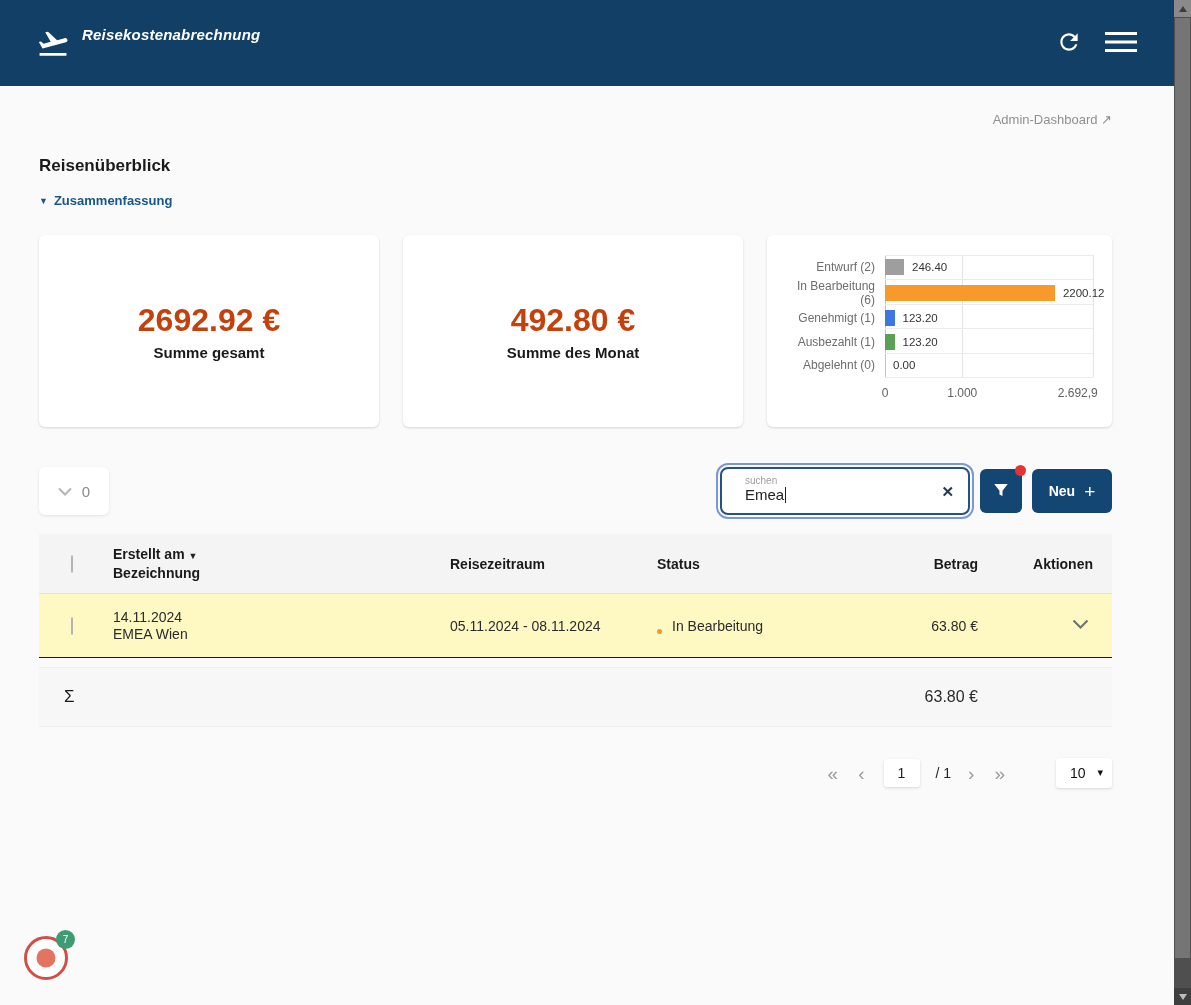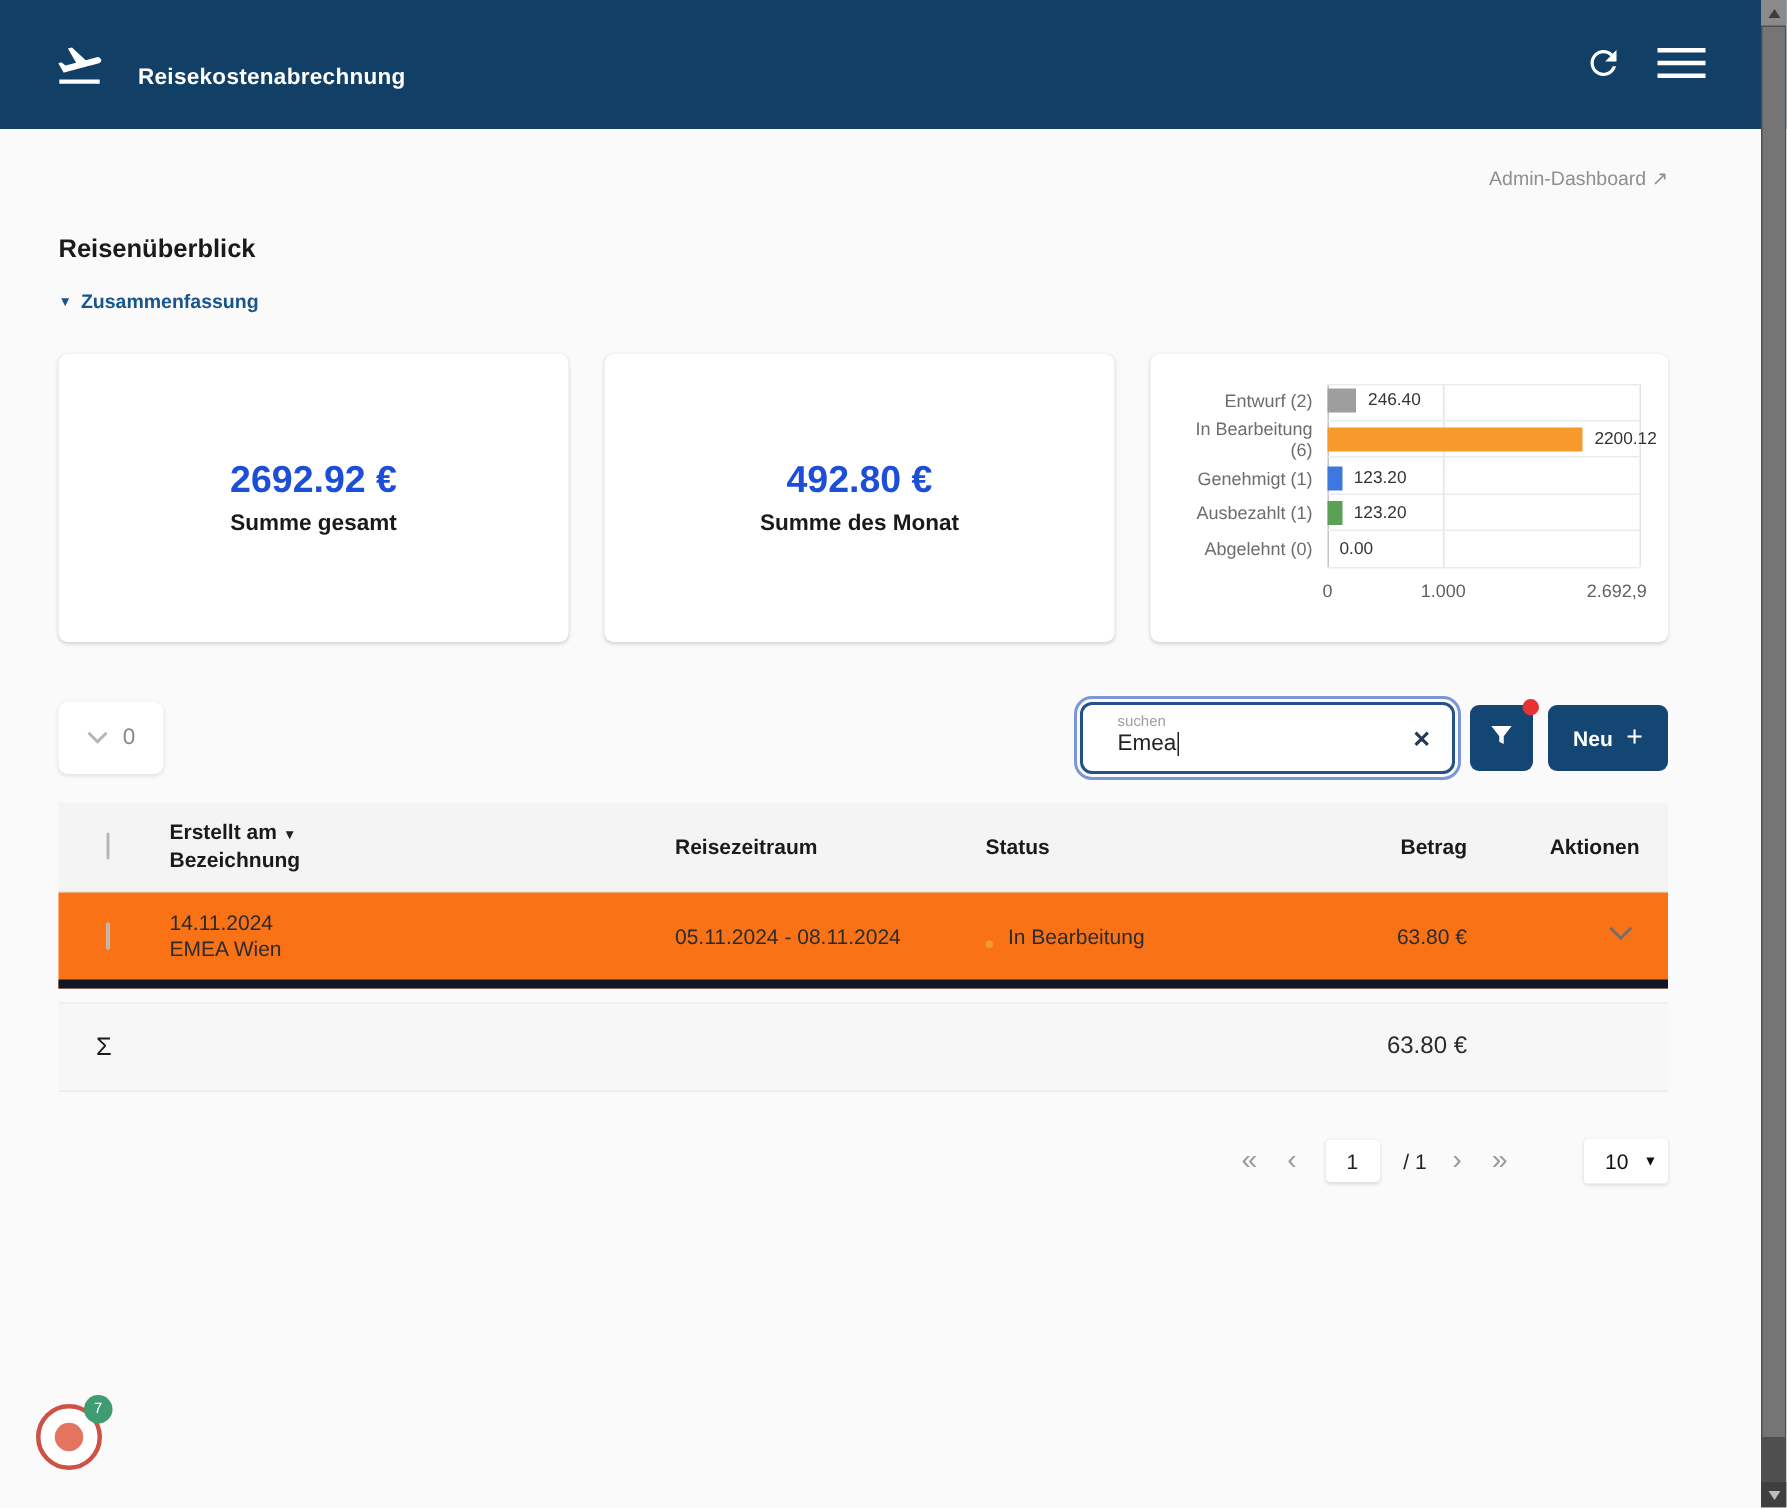--- a/index.html
+++ b/index.html
@@ -3,37 +3,37 @@
 <meta charset="utf-8">
 <style>
   * { box-sizing: border-box; margin: 0; padding: 0; }
   html,body { width:1191px; height:1005px; }
   body {
     font-family: "Liberation Sans", sans-serif;
     background:#fafafa; position:relative; overflow:hidden; color:#2b2b2b;
   }
   
   .navbar { height:86px; background:#123f66; display:flex; align-items:center; padding:0 53px 0 36px; }
-  .brand { display:flex; align-items:flex-end; gap:22px; }
+  .brand { display:flex; align-items:flex-start; gap:12px;font-style:italic; }
   .brand svg { display:block; }
   .brand-title { color:#fff; font-size:15px; font-weight:700; letter-spacing:.2px; }
   .nav-actions { margin-left:auto; display:flex; align-items:center; gap:18px; }
   .nav-btn { width:34px; height:34px; display:flex; align-items:center; justify-content:center; cursor:pointer; background:none; border:none; }
   
   .content { padding:0 79px 0 39px; }
   .admin-row { margin-top:24px; text-align:right; }
   .admin-link { color:#8f8f8f; font-size:13px; text-decoration:none; cursor:pointer; }
   .page-title { margin-top:28px; font-size:17px; font-weight:700; color:#1a1a1a; }
   .summary-toggle { margin-top:17px; color:#17558c; font-size:13px; font-weight:700; display:inline-flex; align-items:center; gap:6px; cursor:pointer; }
   .summary-toggle .tri { font-size:9px; }
   
   .cards { margin-top:27px; display:flex; gap:24px; }
   .card { background:#fff; border-radius:6px; box-shadow:0 1px 3px rgba(0,0,0,.10), 0 1px 2px rgba(0,0,0,.06); height:192px; }
   .card.kpi { width:340px; display:flex; flex-direction:column; align-items:center; justify-content:center; }
-  .kpi-value { color:#1d4ed8; font-size:25px; font-weight:700; }
+  .kpi-value { color:#c2410c; font-size:32px; font-weight:700; }
   .kpi-label { margin-top:5px; color:#1a1a1a; font-size:15px; font-weight:600; }
   .card.chart-card { flex:1; padding:20px 19px 0 14px; }
   
   .chart-rows { position:relative; height:122px; display:flex; flex-direction:column; }
   .c-grid { position:absolute; left:104px; right:0; top:0; bottom:0; }
   .c-vline { position:absolute; top:0; bottom:0; width:1px; background:#e4e4e4; }
   .c-vline.axis { background:#c4c4c4; }
   .c-hline { position:absolute; left:0; right:0; height:1px; background:#ebebeb; }
   .c-row { flex:1; display:flex; align-items:center; position:relative; }
   .c-label { width:94px; text-align:right; font-size:12px; color:#6d6d6d; flex:none; }
@@ -54,21 +54,21 @@
   .caret { display:inline-block; width:1px; height:16px; background:#222; vertical-align:text-bottom; margin-left:1px; }
   .search-clear { position:absolute; right:14px; top:14px; font-size:15px; color:#233a55; cursor:pointer; background:none; border:none; font-weight:700; }
   .icon-btn { width:42px; height:44px; background:#134673; border:none; border-radius:6px; display:flex; align-items:center; justify-content:center; cursor:pointer; position:relative; }
   .dot-badge { position:absolute; top:-4px; right:-4px; width:11px; height:11px; border-radius:50%; background:#e53333; }
   .new-btn { height:44px; min-width:80px; background:#134673; color:#fff; border:none; border-radius:6px; font-family:inherit; font-size:14px; font-weight:700; display:flex; align-items:center; justify-content:center; gap:9px; cursor:pointer; padding:0 14px;text-align:center; }
   .new-btn .plus { font-size:19px; font-weight:400; line-height:1; }
   
   .table { margin-top:18px; }
   .t-row { display:grid; grid-template-columns:74px 337px 207px 213px 108px 1fr; align-items:center; }
   .t-head { background:#f4f4f4; height:60px; border-bottom:1px solid #e3e3e3; font-weight:700; color:#1a1a1a; font-size:14px; }
-  .t-body-row { background:#f97316; height:64px; border-bottom:6px solid #0f172a; font-size:14px; color:#2b2b2b; }
+  .t-body-row { background:#fef9c3; height:64px; border-bottom:1px solid #0f172a; font-size:14px; color:#2b2b2b; }
   .t-sum { background:#f7f7f7; height:60px; margin-top:9px; border-top:1px solid #ededed; border-bottom:1px solid #ededed; }
   .cb { width:16px; height:16px; border:1.5px solid #b5b5b5; border-radius:2px; background:#fff; margin-left:32px; cursor:pointer; }
   .col-right { text-align:right; }
   .col-actions { text-align:right; padding-right:19px; }
   .two-line div { line-height:17px; }
   .sort-arrow { font-size:9px; color:#222; margin-left:4px; }
   .status-cell { display:flex; align-items:flex-end; gap:10px; }
   .status-dot { width:5px; height:5px; border-radius:50%; flex:none; }
   .row-chevron { background:none; border:none; cursor:pointer; padding:4px; }
   .sum-symbol { font-size:17px; color:#1a1a1a; margin-left:25px; font-weight:400; }

